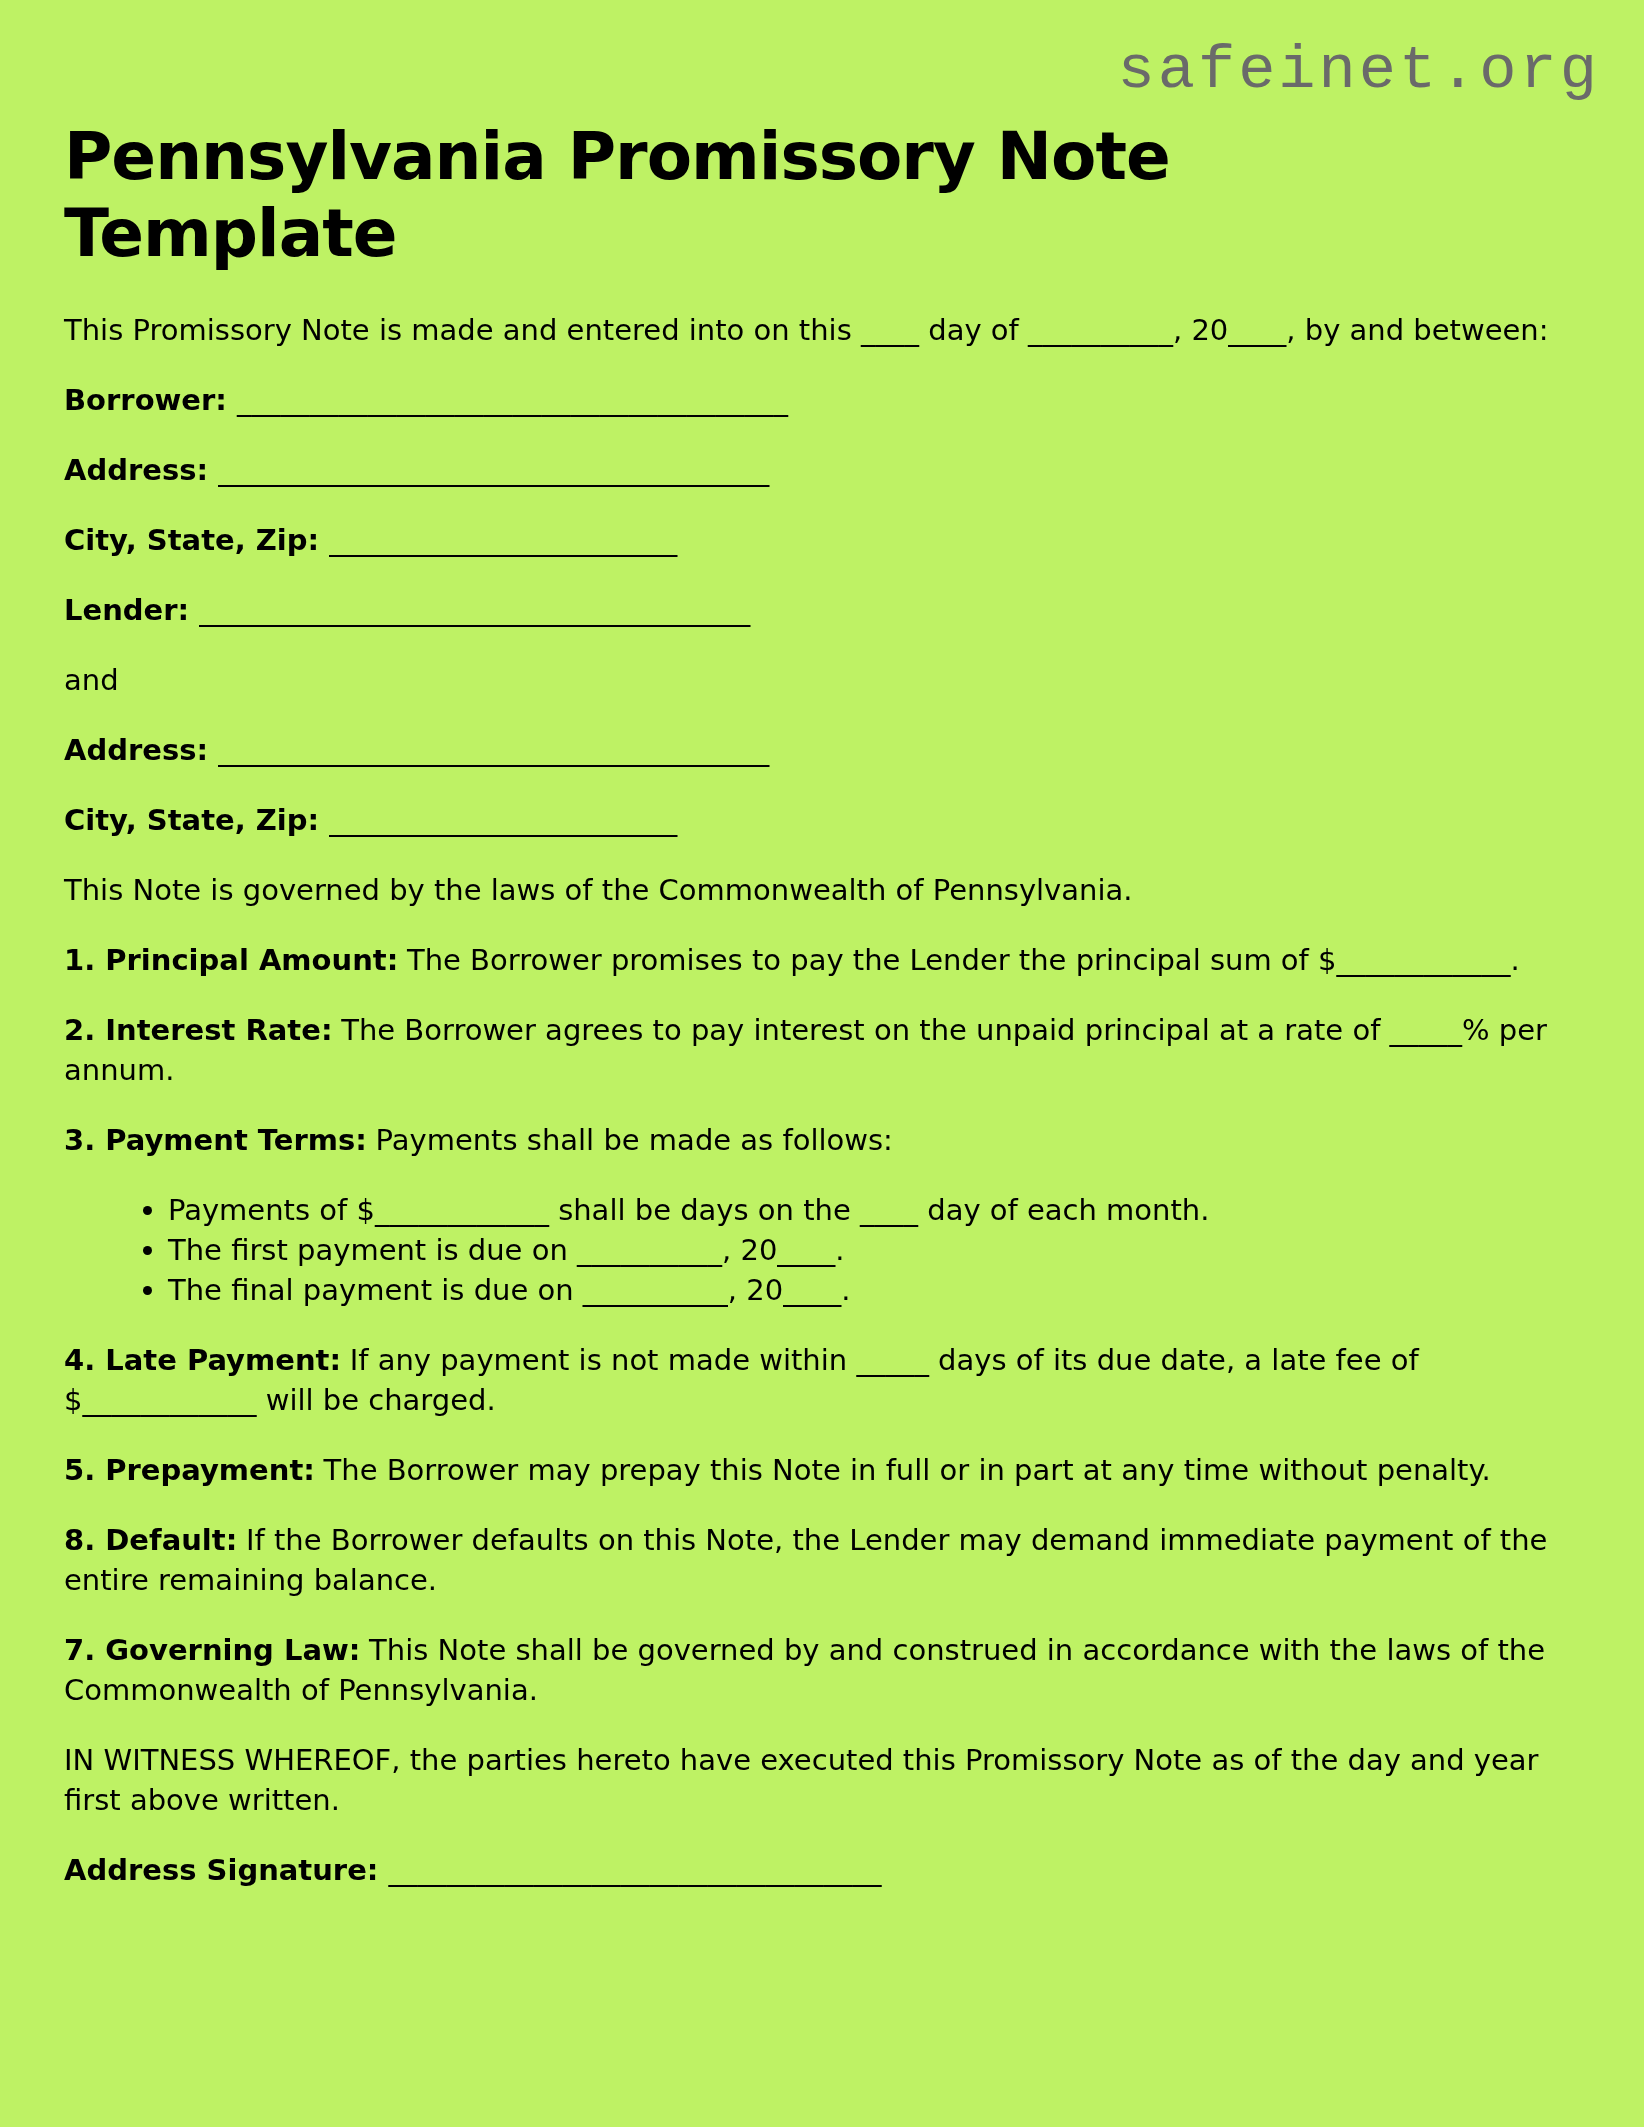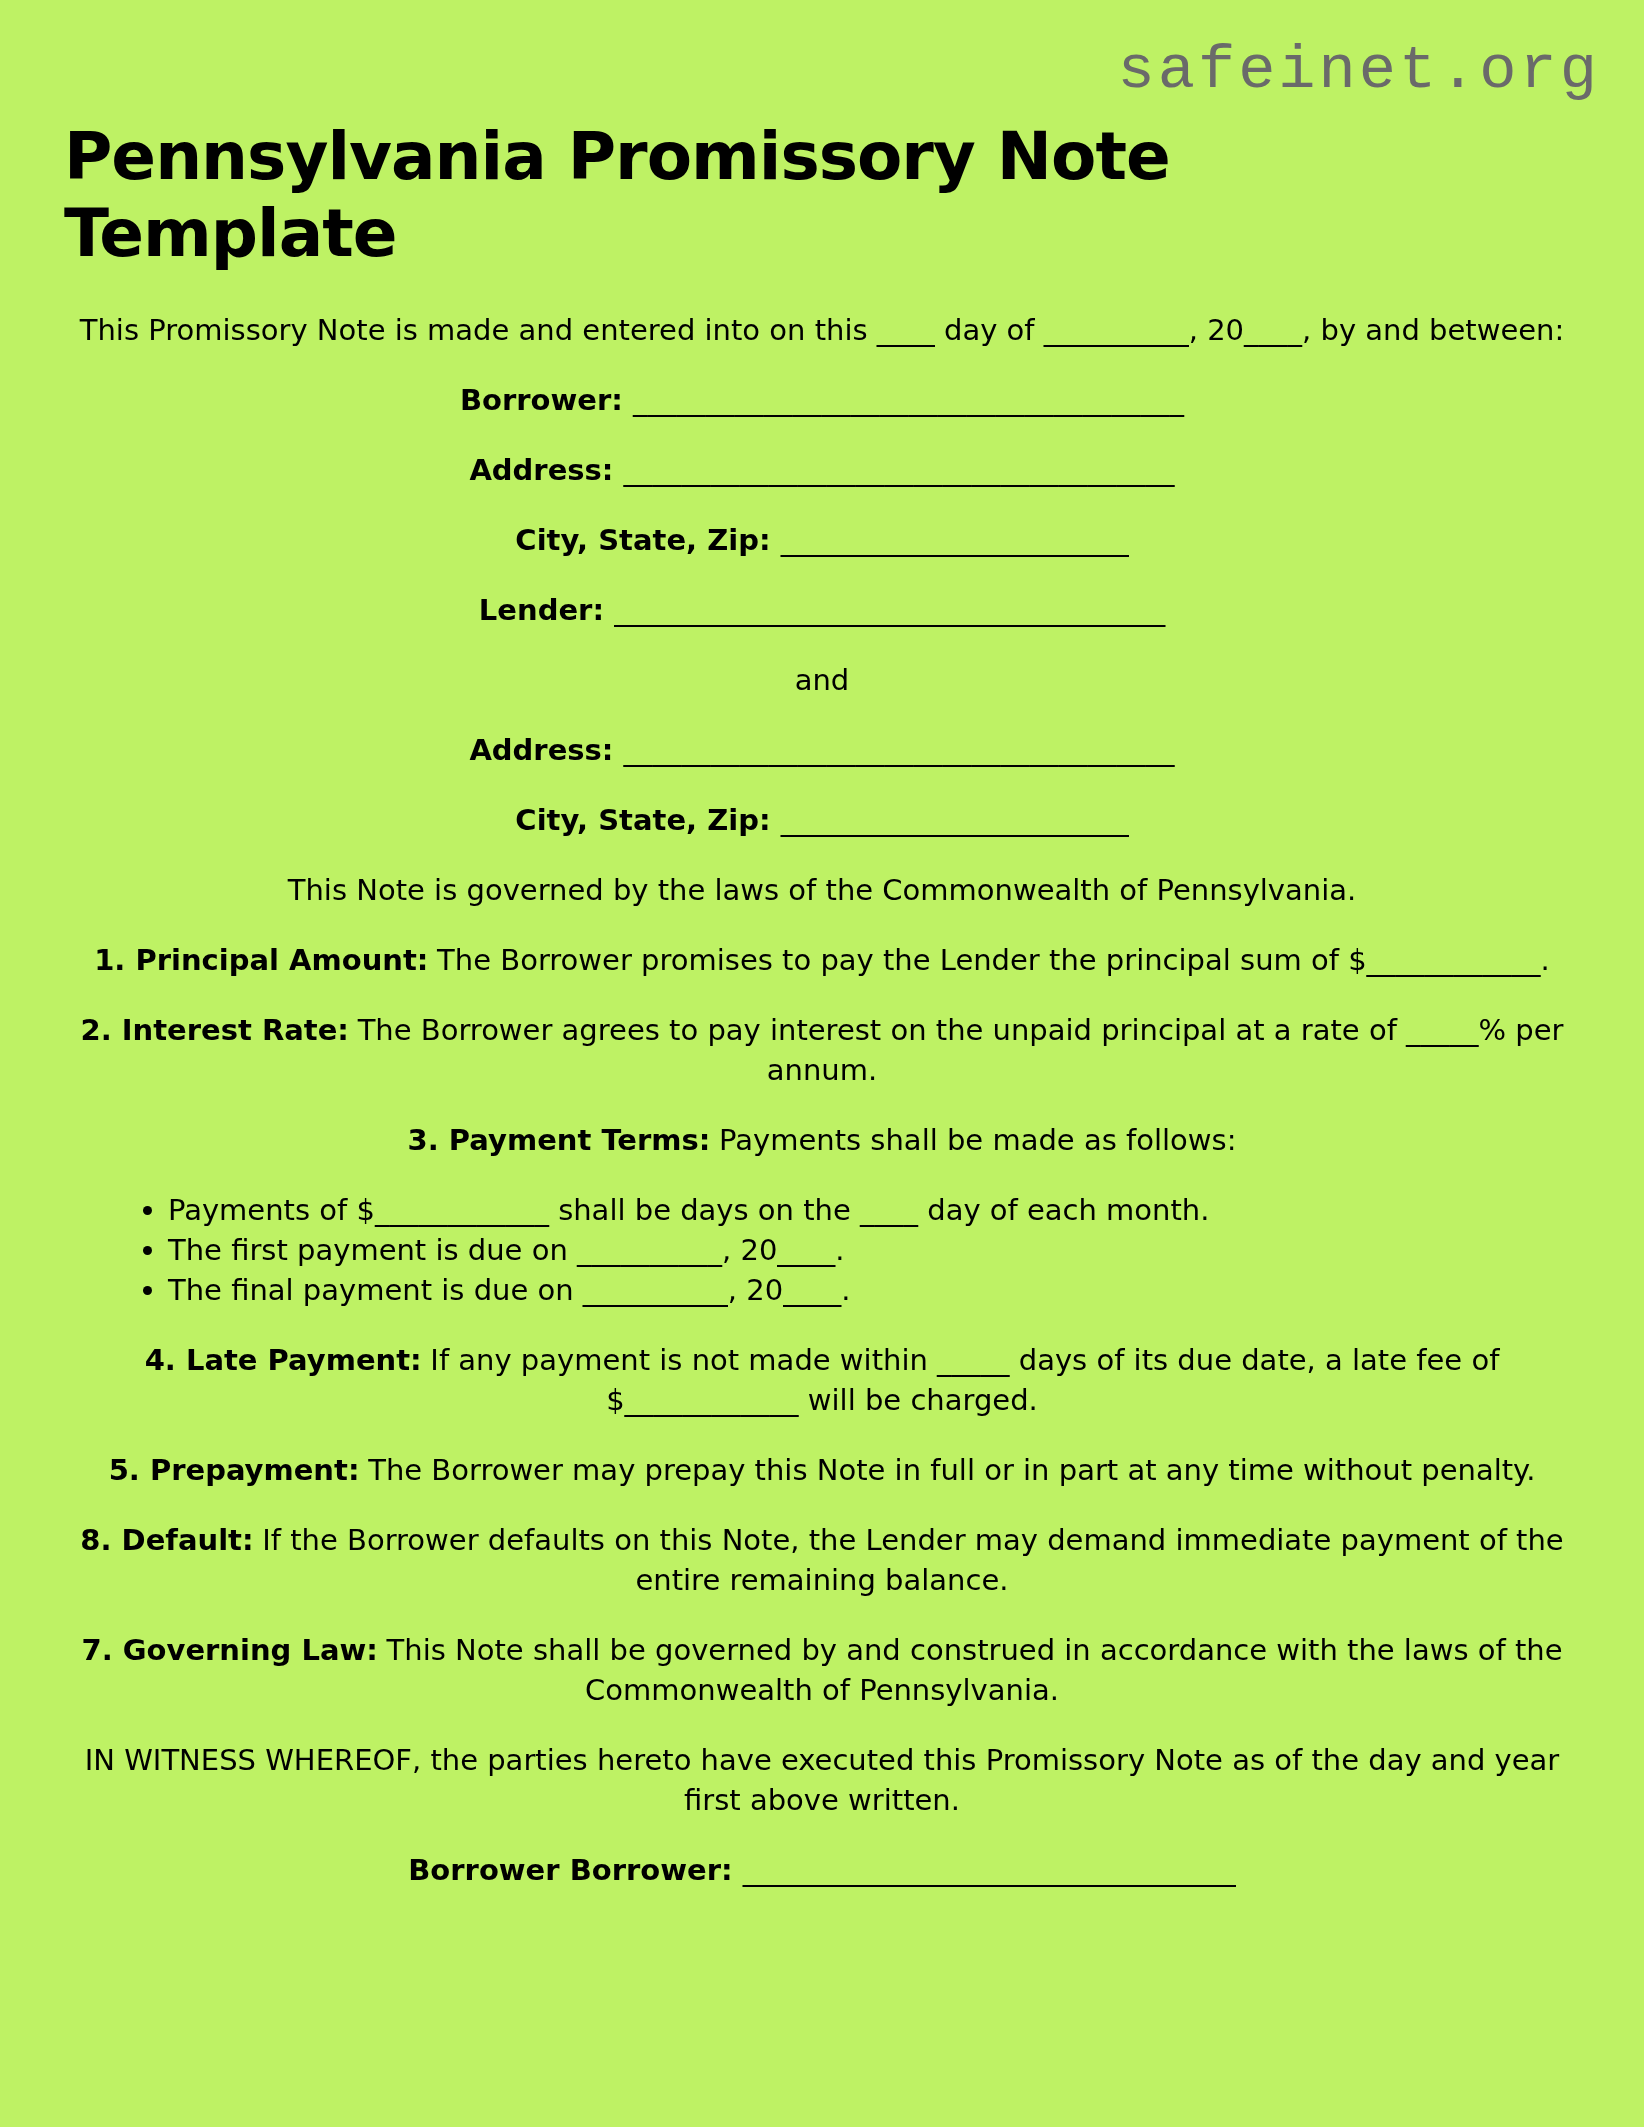--- a/index.html
+++ b/index.html
@@ -28,21 +28,21 @@
   }
   h1.doc-title {
     font-size: 66px;
     line-height: 77px;
     font-weight: bold;
     letter-spacing: -1px;
     color: #000000;
     max-width: 1260px;
     margin-top: 16px;
   }
-  p.para { margin: 30px 0; text-align: center; }
+  p.para { margin: 30px 0; }
   p.intro { margin-top: 38px; }
   .lbl { font-weight: bold; }
   .blank { margin-left: 0.35em; white-space: nowrap; letter-spacing: 0; }
   .section-text { margin-left: 0.3em; }
   ul.bullets {
     margin: 8px 0 0 0;
     padding-left: 104px;
   }
   ul.bullets li {
     line-height: 40px;
@@ -91,15 +91,15 @@
   <p class="para"><span class="lbl">4. Late Payment:</span><span class="section-text">If any payment is not made within _____ days of its due date, a late fee of $____________ will be charged.</span></p>
 
   <p class="para"><span class="lbl">5. Prepayment:</span><span class="section-text">The Borrower may prepay this Note in full or in part at any time without penalty.</span></p>
 
   <p class="para"><span class="lbl">8. Default:</span><span class="section-text">If the Borrower defaults on this Note, the Lender may demand immediate payment of the entire remaining balance.</span></p>
 
   <p class="para"><span class="lbl">7. Governing Law:</span><span class="section-text">This Note shall be governed by and construed in accordance with the laws of the Commonwealth of Pennsylvania.</span></p>
 
   <p class="para">IN WITNESS WHEREOF, the parties hereto have executed this Promissory Note as of the day and year first above written.</p>
 
-  <p class="para"><span class="lbl">Borrower Borrower:</span><span class="blank">__________________________________</span></p>
+  <p class="para"><span class="lbl">Address Signature:</span><span class="blank">__________________________________</span></p>
 
 </div>
 
 </body></html>

